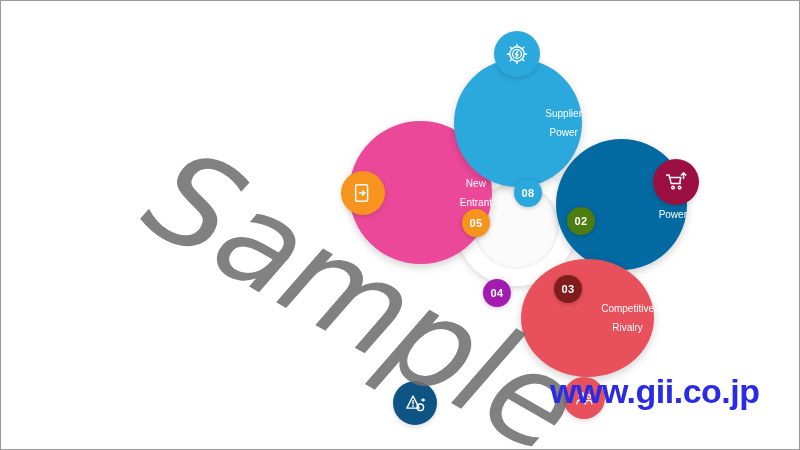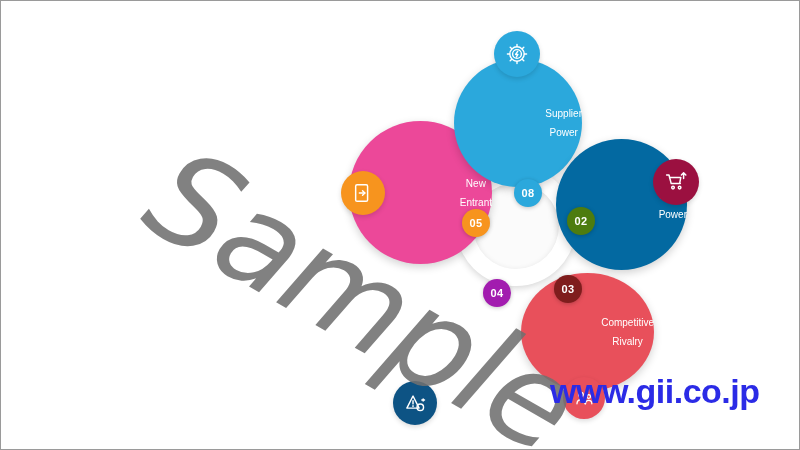--- a/index.html
+++ b/index.html
@@ -75,21 +75,21 @@
     color: #ffffff;
     font-size: 10px;
     line-height: 19px;
     font-family: "Liberation Sans", sans-serif;
     white-space: pre-line;
     box-shadow: 0 3px 9px rgba(0,0,0,0.18);
   }
 
   #petal-supplier { left: 123px; top: 48px;  width: 128px; height: 128px; }
   #petal-buyer    { left: 225px; top: 128px; width: 131px; height: 131px; }
-  #petal-rivalry  { left: 190px; top: 262px; width: 133px; height: 118px; }
+  #petal-rivalry  { left: 190px; top: 248px; width: 133px; height: 118px; }
   #petal-threat   { left: 58px;  top: 268px; width: 135px; height: 120px; }
   #petal-entrant  { left: 18px;  top: 110px; width: 143px; height: 143px; }
 
   
   .icon-bubble {
     position: absolute;
     border-radius: 50%;
     display: flex;
     align-items: center;
     justify-content: center;

